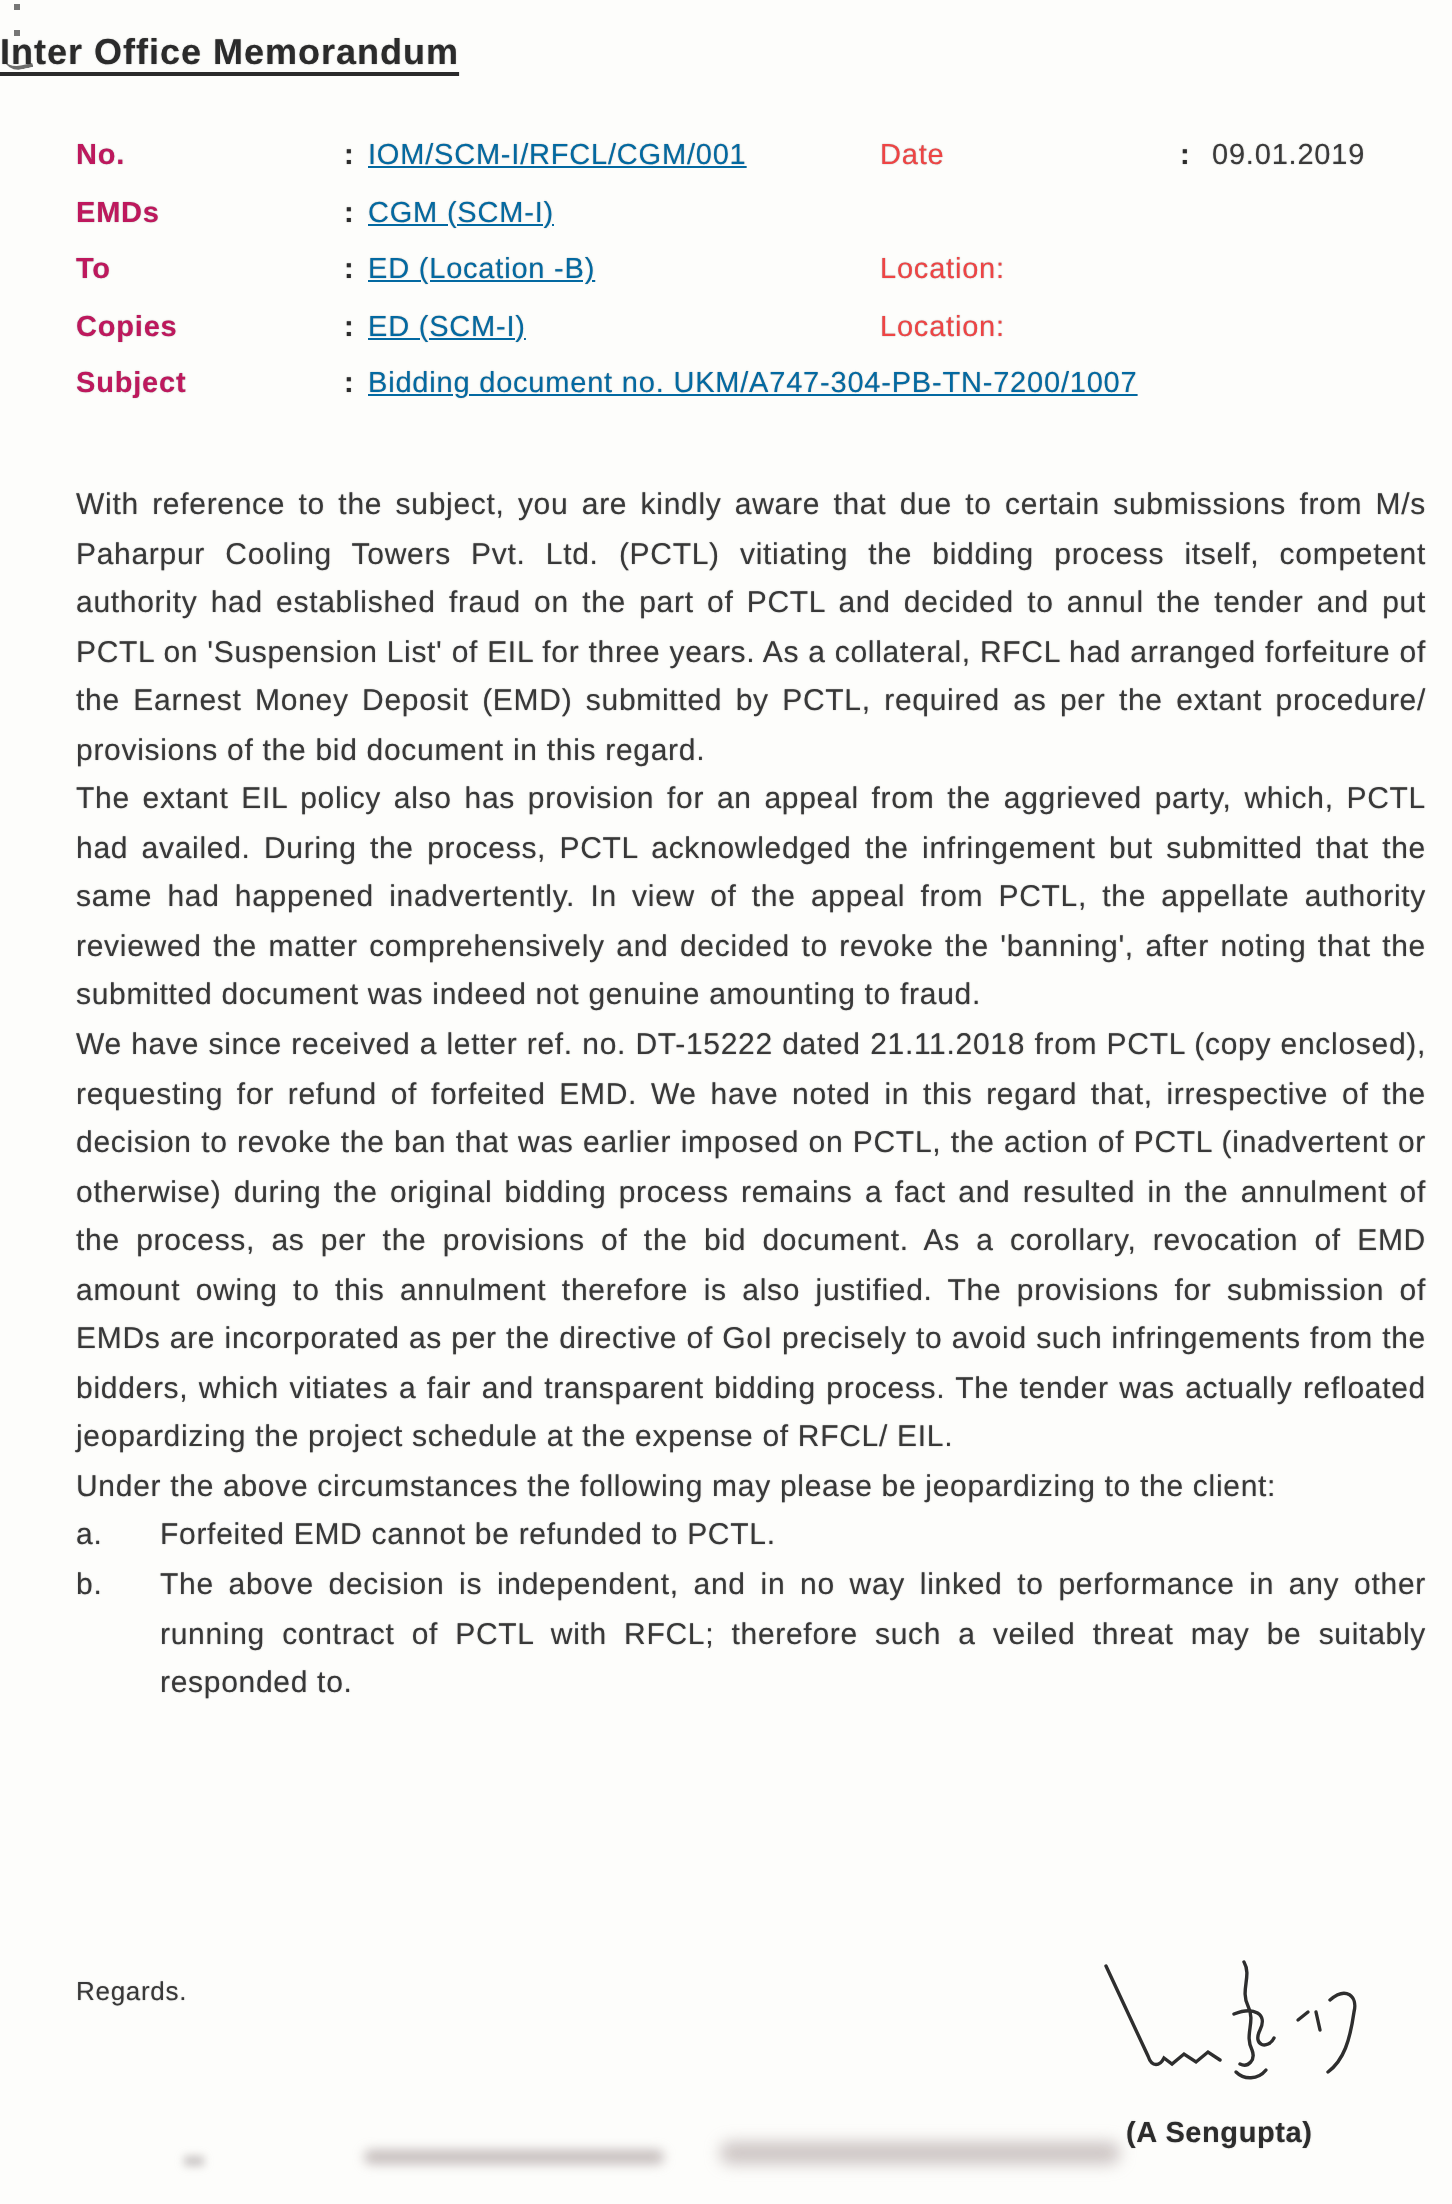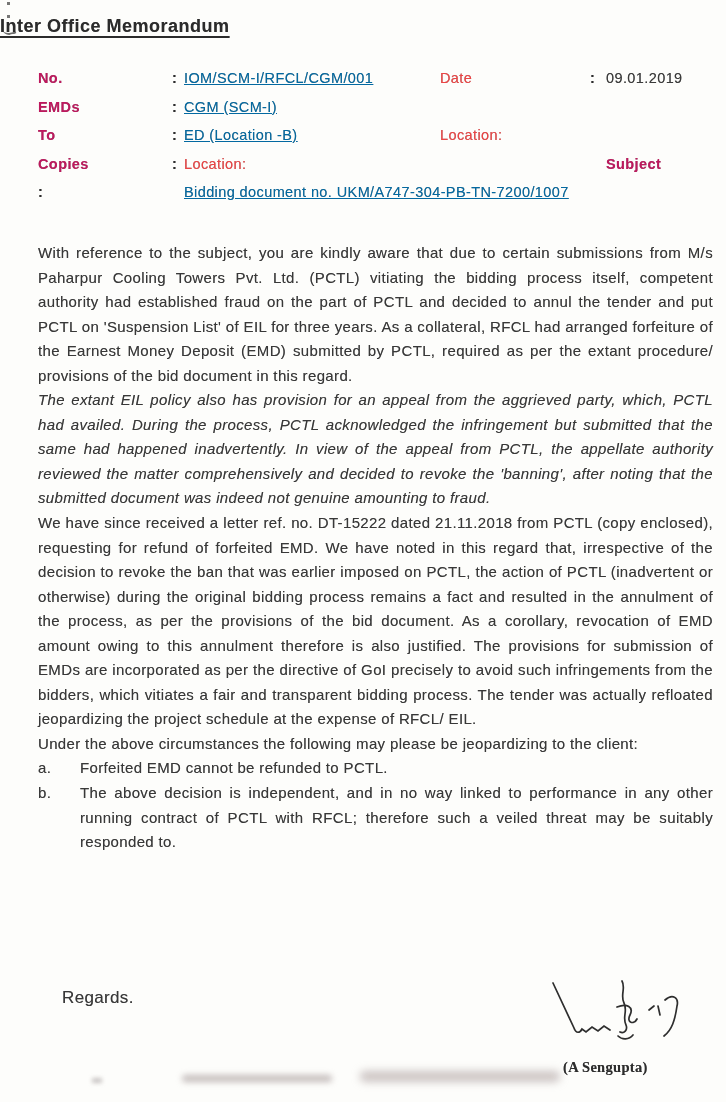--- a/index.html
+++ b/index.html
@@ -62,63 +62,61 @@
     left: 38px;
     width: 675px;
     font-size: 15px;
     line-height: 24.55px;
     letter-spacing: 0.35px;
     text-align: justify;
     color: #383838;
   }
   .body p { margin: 0; }
   .para-1 { margin-bottom: 13px; }
-  .para-2 { margin-bottom: 63px; font-style: italic; }
+  .para-2 { margin-bottom: 63px; }
   .para-3 { margin-bottom: 17px; }
   .list-intro { margin-bottom: 4px; }
 
   .list-item {
     display: flex;
     align-items: flex-start;
   }
   .list-marker {
     flex: none;
     width: 42px;
   }
   .list-text {
     flex: 1;
     text-align: justify;
   }
 
   .closing {
     position: absolute;
     top: 988px;
     left: 38px;
-    font-size: 17px;
+    font-size: 13px;
     letter-spacing: 0.35px;
     color: #383838;
-    margin-left: 24px;
   }
 
   .signature {
     position: absolute;
     top: 978px;
     left: 545px;
     width: 135px;
     height: 78px;
   }
   .signatory {
     position: absolute;
     top: 1059px;
     left: 563px;
     font-size: 14.5px;
     font-weight: bold;
     letter-spacing: 0.3px;
     color: #2c2c2c;
-    font-family: Liberation Serif, serif;
   }
 
   
   .artifact { position: absolute; pointer-events: none; }
   .artifact-corner-dots {
     top: 2px; left: 7px;
     width: 3px; height: 10px;
     border-top: 3px solid rgba(60,60,60,0.7);
     border-bottom: 3px solid rgba(60,60,60,0.7);
   }
@@ -178,20 +176,21 @@
 
     <span class="hlabel">To</span>
     <span class="hcolon">:</span>
     <span class="hvalue">ED (Location -B)</span>
     <span class="hrlabel">Location:</span>
     <span></span>
       <span></span>
 
     <span class="hlabel">Copies</span>
     <span class="hcolon">:</span>
+    <span class="hvalue">ED (SCM-I)</span>
     <span class="hrlabel">Location:</span>
     <span></span>
       <span></span>
 
     <span class="hlabel">Subject</span>
     <span class="hcolon">:</span>
     <span class="hvalue subject-value">Bidding document no. UKM/A747-304-PB-TN-7200/1007</span>
   </div>
 
   <div class="body">

